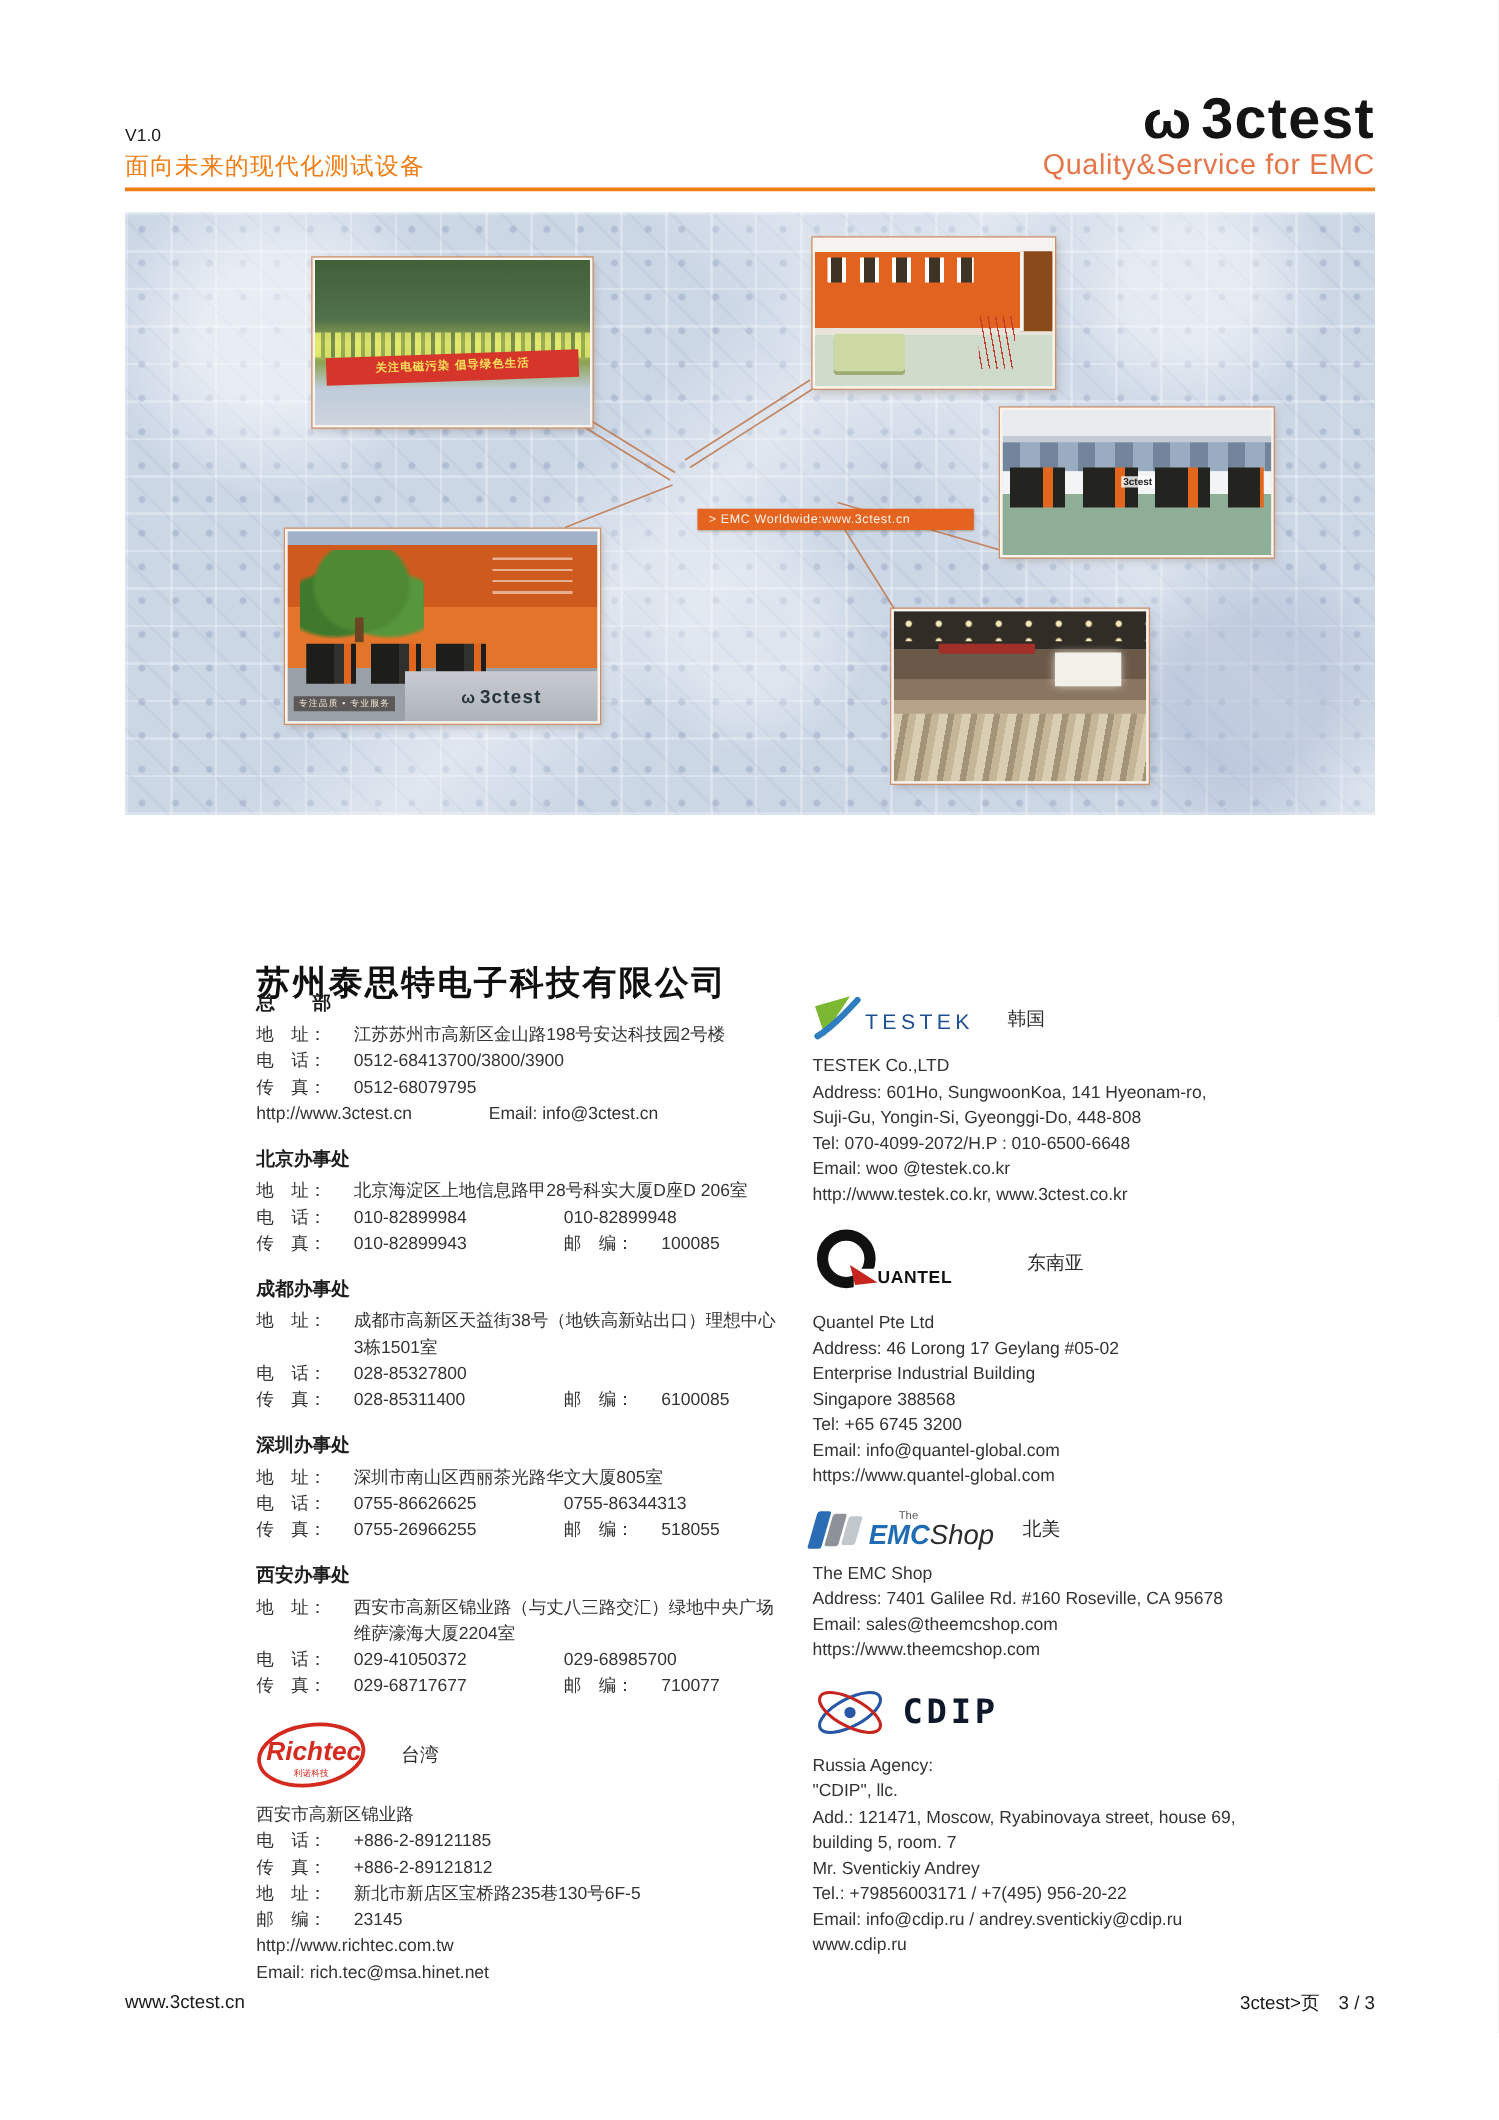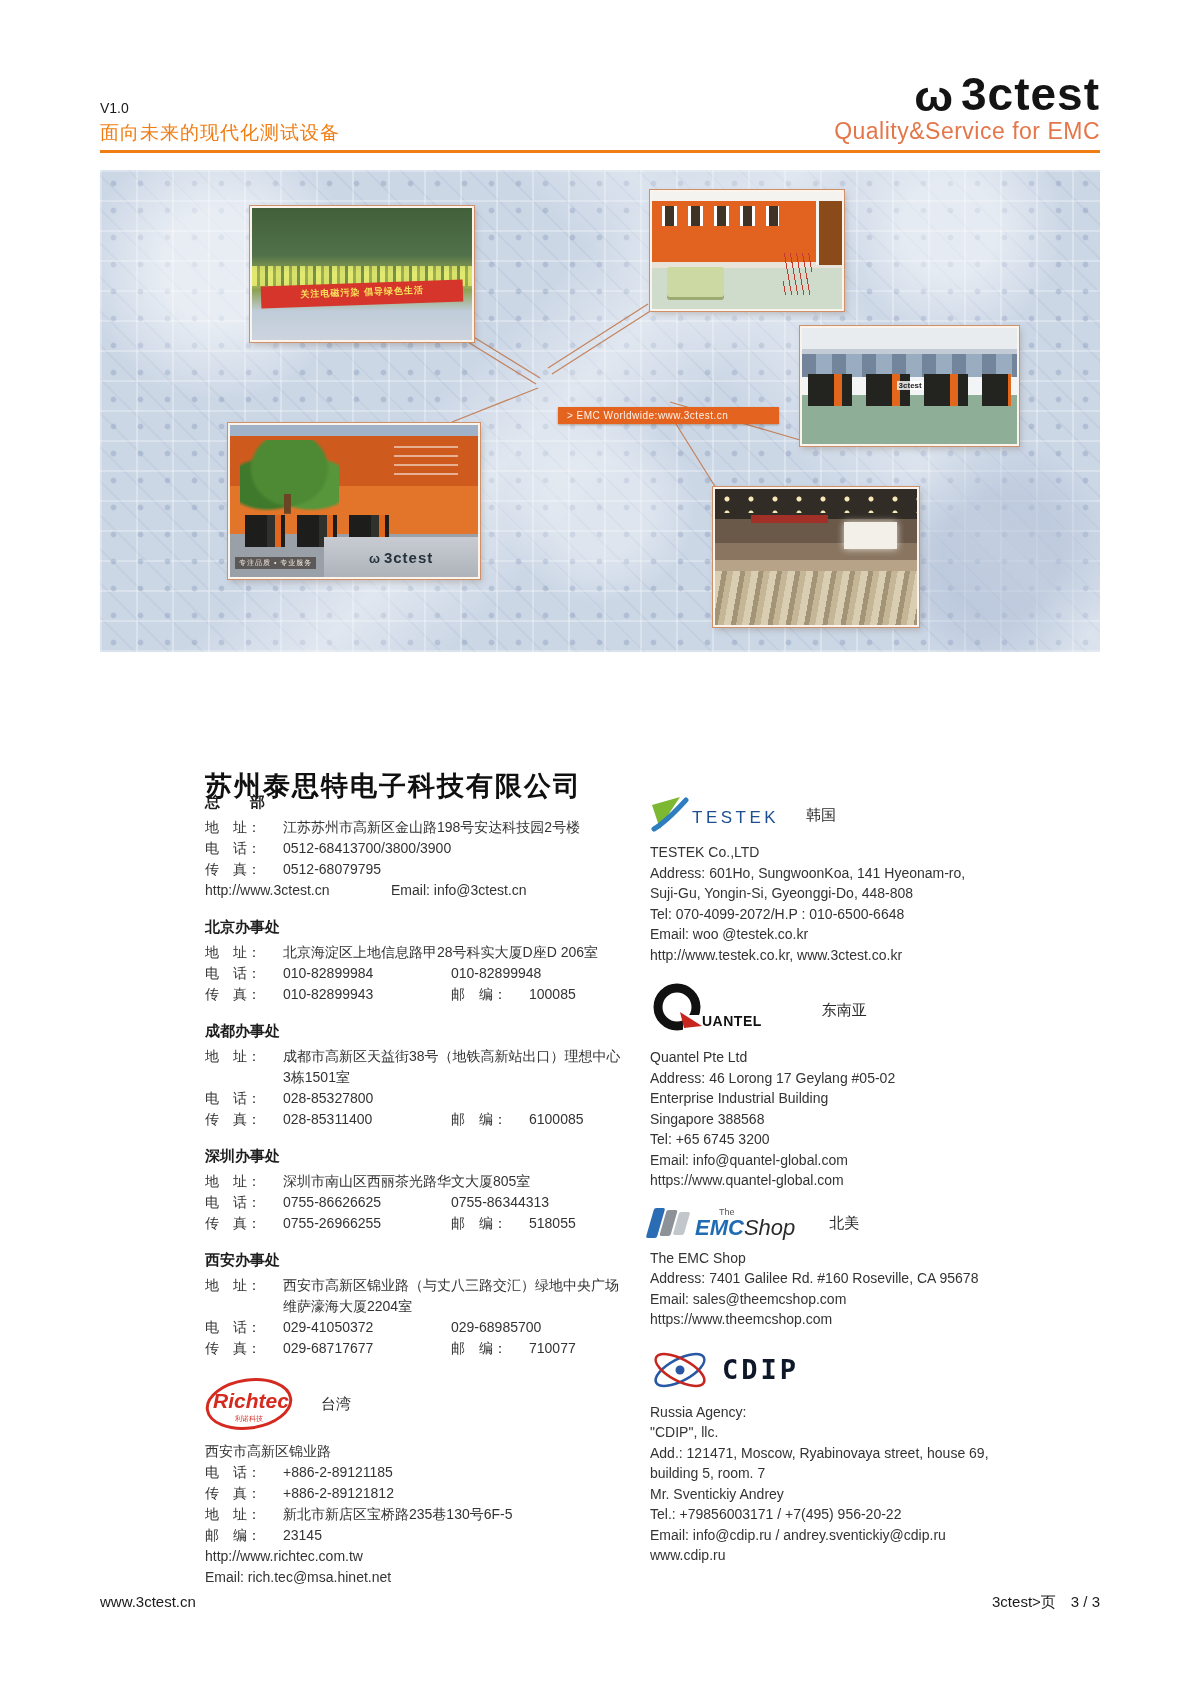--- a/index.html
+++ b/index.html
@@ -102,21 +102,21 @@
   .plines div { line-height:20.5px; }
   .logo-row { display:flex; align-items:center; margin:4px 0 9px 0; }
   .region { font-size:15px; color:#2a2a2a; }
 
   
   .richtec { position:relative; width:88px; height:56px; margin-right:28px; }
   .richtec svg { position:absolute; left:0; top:0; }
   .testek { display:flex; align-items:flex-start; margin-right:28px; }
   .quantel { display:flex; align-items:flex-end; margin-right:60px; }
   .quantel .qtxt { font-weight:bold; font-size:14px; color:#111; letter-spacing:.5px; margin-left:-6px; padding-bottom:9px; }
-  .emcshop { display:flex; align-items:flex-start; margin-right:34px; }
+  .emcshop { display:flex; align-items:flex-end; margin-right:23px; }
   .emc-bars { display:flex; margin-right:6px; }
   .emc-bars i { display:block; width:11px; height:26px; margin-right:2px; transform:skewX(-16deg); border-radius:2px; }
   .emc-bars i:nth-child(1){ background:#2a6db5; height:30px; }
   .emc-bars i:nth-child(2){ background:#8d9298; margin-top:2px; }
   .emc-bars i:nth-child(3){ background:#c2c7cc; margin-top:4px; height:23px; }
   .emc-text { line-height:1; }
   .emc-the { font-size:9px; color:#555; margin-left:24px; }
   .emc-main { font-style:italic; font-size:22px; }
   .emc-main .emc { color:#1f6cb4; font-weight:bold; }
   .emc-main .shop { color:#2b2b2b; }

